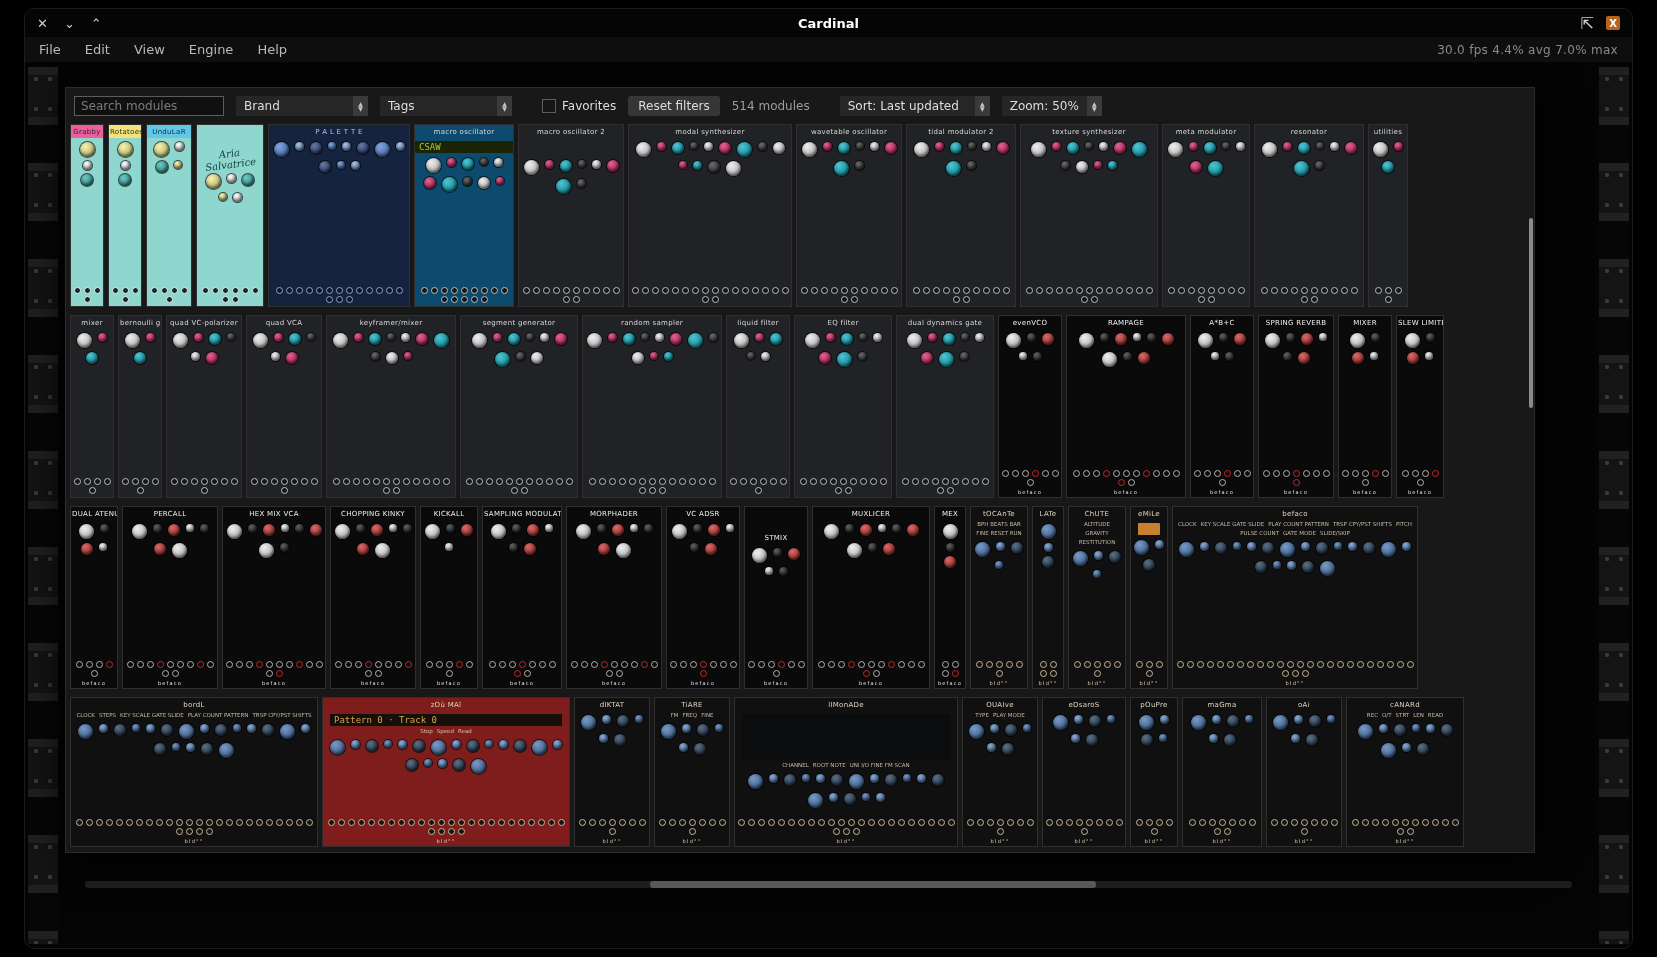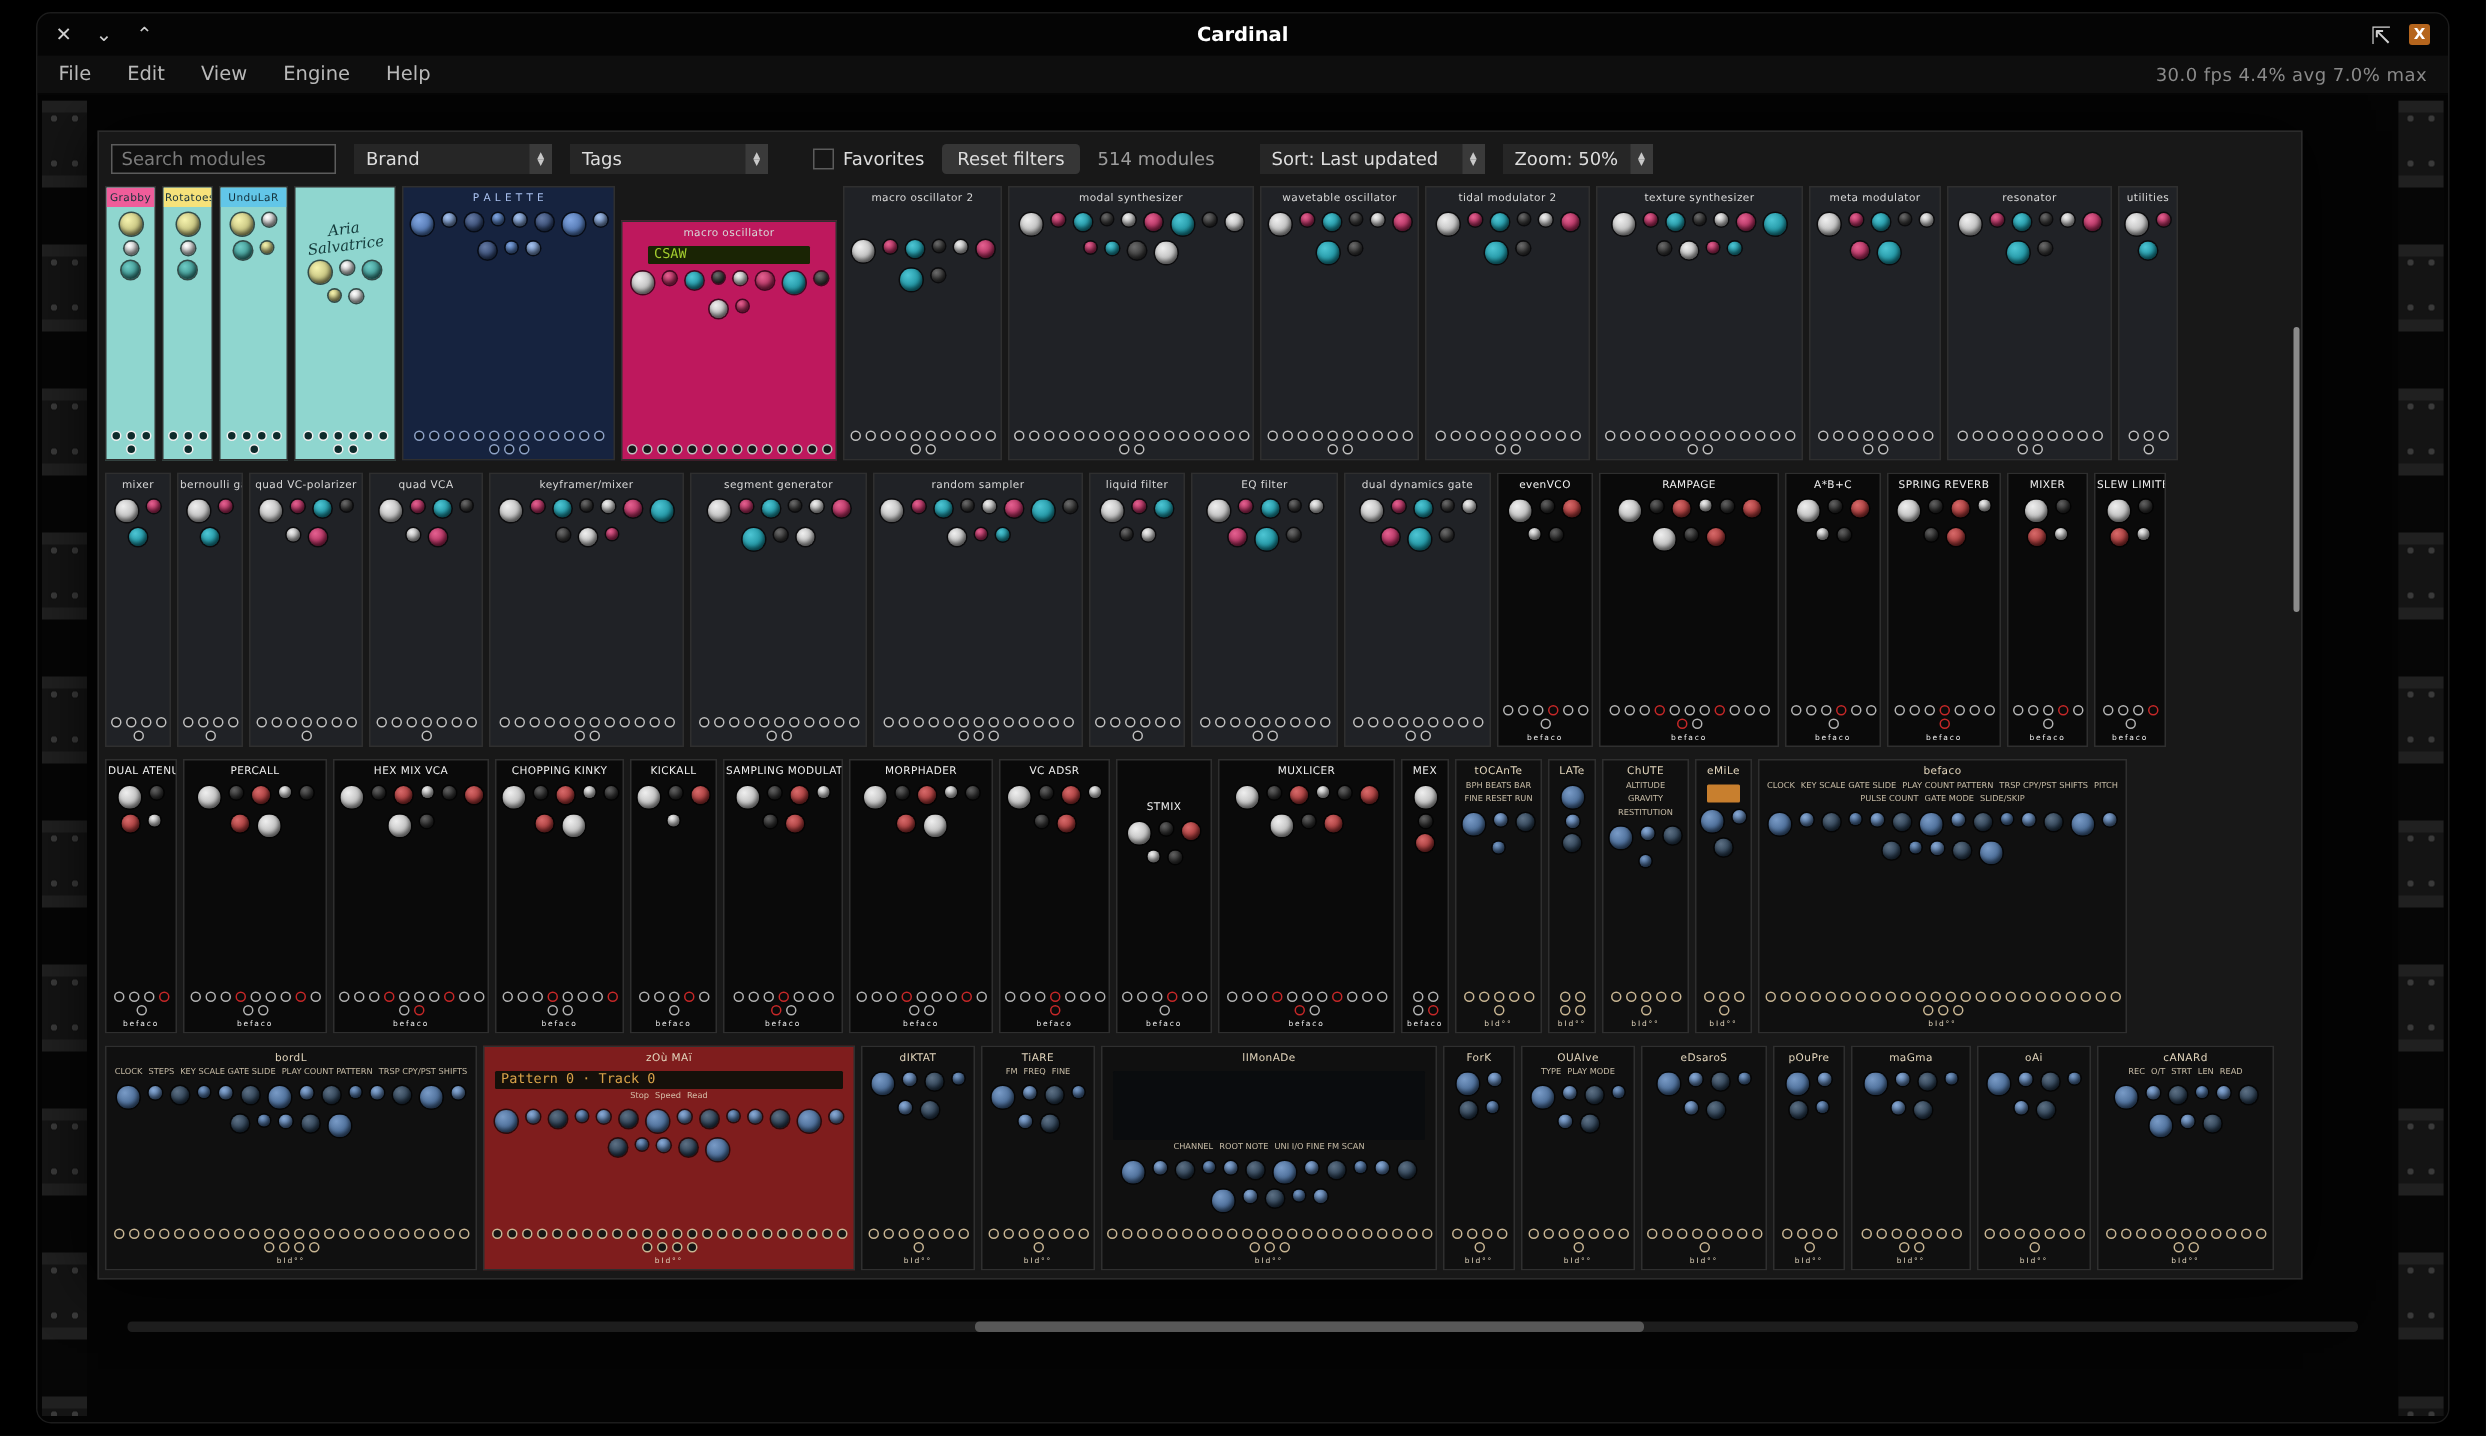--- a/index.html
+++ b/index.html
@@ -266,21 +266,21 @@
                 <span class="port" style="background: rgb(12, 21, 38); border: 1.5px solid rgb(143, 163, 198);"></span>
                 <span class="port" style="background: rgb(12, 21, 38); border: 1.5px solid rgb(143, 163, 198);"></span>
                 <span class="port" style="background: rgb(12, 21, 38); border: 1.5px solid rgb(143, 163, 198);"></span>
                 <span class="port" style="background: rgb(12, 21, 38); border: 1.5px solid rgb(143, 163, 198);"></span>
                 <span class="port" style="background: rgb(12, 21, 38); border: 1.5px solid rgb(143, 163, 198);"></span>
                 <span class="port" style="background: rgb(12, 21, 38); border: 1.5px solid rgb(143, 163, 198);"></span>
                 <span class="port" style="background: rgb(12, 21, 38); border: 1.5px solid rgb(143, 163, 198);"></span>
                 <span class="port" style="background: rgb(12, 21, 38); border: 1.5px solid rgb(143, 163, 198);"></span>
               </div>
             </div>
-            <div class="module-tile" style="width: 144px; background: #be185d; margin-top: 23px;">
+            <div class="module-tile" style="width: 100px; background: #0c4a6e;">
               <div class="module-title" style="color: rgb(216, 216, 216);">macro oscillator</div>
               <div class="module-display" style="background: rgb(26, 36, 4); color: rgb(163, 204, 46); width: 108px;">CSAW</div>
               <div class="knobs">
                 <span class="knob" style="width: 15px; height: 15px; background-color: rgb(232, 232, 232); background-image: radial-gradient(circle at 35% 30%, rgba(255, 255, 255, 0.3), rgba(0, 0, 0, 0.35));"></span>
                 <span class="knob" style="width: 9px; height: 9px; background-color: rgb(216, 27, 96); background-image: radial-gradient(circle at 35% 30%, rgba(255, 255, 255, 0.3), rgba(0, 0, 0, 0.35));"></span>
                 <span class="knob" style="width: 12px; height: 12px; background-color: rgb(0, 172, 193); background-image: radial-gradient(circle at 35% 30%, rgba(255, 255, 255, 0.3), rgba(0, 0, 0, 0.35));"></span>
                 <span class="knob" style="width: 8px; height: 8px; background-color: rgb(43, 43, 43); background-image: radial-gradient(circle at 35% 30%, rgba(255, 255, 255, 0.3), rgba(0, 0, 0, 0.35));"></span>
                 <span class="knob" style="width: 9px; height: 9px; background-color: rgb(232, 232, 232); background-image: radial-gradient(circle at 35% 30%, rgba(255, 255, 255, 0.3), rgba(0, 0, 0, 0.35));"></span>
                 <span class="knob" style="width: 12px; height: 12px; background-color: rgb(216, 27, 96); background-image: radial-gradient(circle at 35% 30%, rgba(255, 255, 255, 0.3), rgba(0, 0, 0, 0.35));"></span>
                 <span class="knob" style="width: 15px; height: 15px; background-color: rgb(0, 172, 193); background-image: radial-gradient(circle at 35% 30%, rgba(255, 255, 255, 0.3), rgba(0, 0, 0, 0.35));"></span>
@@ -1503,37 +1503,20 @@
                 <span class="port" style="background: rgb(20, 20, 20); border: 1.5px solid rgb(201, 182, 147);"></span>
                 <span class="port" style="background: rgb(20, 20, 20); border: 1.5px solid rgb(201, 182, 147);"></span>
                 <span class="port" style="background: rgb(20, 20, 20); border: 1.5px solid rgb(201, 182, 147);"></span>
                 <span class="port" style="background: rgb(20, 20, 20); border: 1.5px solid rgb(201, 182, 147);"></span>
                 <span class="port" style="background: rgb(20, 20, 20); border: 1.5px solid rgb(201, 182, 147);"></span>
                 <span class="port" style="background: rgb(20, 20, 20); border: 1.5px solid rgb(201, 182, 147);"></span>
                 <span class="port" style="background: rgb(20, 20, 20); border: 1.5px solid rgb(201, 182, 147);"></span>
               </div>
               <div class="brand-mark" style="color: rgb(227, 214, 189);">bId°°</div>
             </div>
-            <div class="module-tile" style="width: 48px; background: rgb(16, 16, 16);">
-              <div class="module-title" style="color: rgb(227, 214, 189);">ForK</div>
-              <div class="knobs">
-                <span class="knob" style="width: 15px; height: 15px; background-color: rgb(62, 111, 174); background-image: radial-gradient(circle at 35% 30%, rgba(255, 255, 255, 0.3), rgba(0, 0, 0, 0.35));"></span>
-                <span class="knob" style="width: 9px; height: 9px; background-color: rgb(85, 133, 196); background-image: radial-gradient(circle at 35% 30%, rgba(255, 255, 255, 0.3), rgba(0, 0, 0, 0.35));"></span>
-                <span class="knob" style="width: 12px; height: 12px; background-color: rgb(22, 50, 79); background-image: radial-gradient(circle at 35% 30%, rgba(255, 255, 255, 0.3), rgba(0, 0, 0, 0.35));"></span>
-                <span class="knob" style="width: 8px; height: 8px; background-color: rgb(62, 111, 174); background-image: radial-gradient(circle at 35% 30%, rgba(255, 255, 255, 0.3), rgba(0, 0, 0, 0.35));"></span>
-              </div>
-              <div class="ports">
-                <span class="port" style="background: rgb(20, 20, 20); border: 1.5px solid rgb(201, 182, 147);"></span>
-                <span class="port" style="background: rgb(20, 20, 20); border: 1.5px solid rgb(201, 182, 147);"></span>
-                <span class="port" style="background: rgb(20, 20, 20); border: 1.5px solid rgb(201, 182, 147);"></span>
-                <span class="port" style="background: rgb(20, 20, 20); border: 1.5px solid rgb(201, 182, 147);"></span>
-                <span class="port" style="background: rgb(20, 20, 20); border: 1.5px solid rgb(201, 182, 147);"></span>
-              </div>
-              <div class="brand-mark" style="color: rgb(227, 214, 189);">bId°°</div>
-            </div>
             <div class="module-tile" style="width: 76px; background: rgb(16, 16, 16);">
               <div class="module-title" style="color: rgb(227, 214, 189);">OUAIve</div>
               <div class="module-labels">
                 <span class="module-label" style="color: rgb(227, 214, 189);">TYPE</span>
                 <span class="module-label" style="color: rgb(227, 214, 189);">PLAY MODE</span>
               </div>
               <div class="knobs">
                 <span class="knob" style="width: 15px; height: 15px; background-color: rgb(62, 111, 174); background-image: radial-gradient(circle at 35% 30%, rgba(255, 255, 255, 0.3), rgba(0, 0, 0, 0.35));"></span>
                 <span class="knob" style="width: 9px; height: 9px; background-color: rgb(85, 133, 196); background-image: radial-gradient(circle at 35% 30%, rgba(255, 255, 255, 0.3), rgba(0, 0, 0, 0.35));"></span>
                 <span class="knob" style="width: 12px; height: 12px; background-color: rgb(22, 50, 79); background-image: radial-gradient(circle at 35% 30%, rgba(255, 255, 255, 0.3), rgba(0, 0, 0, 0.35));"></span>

